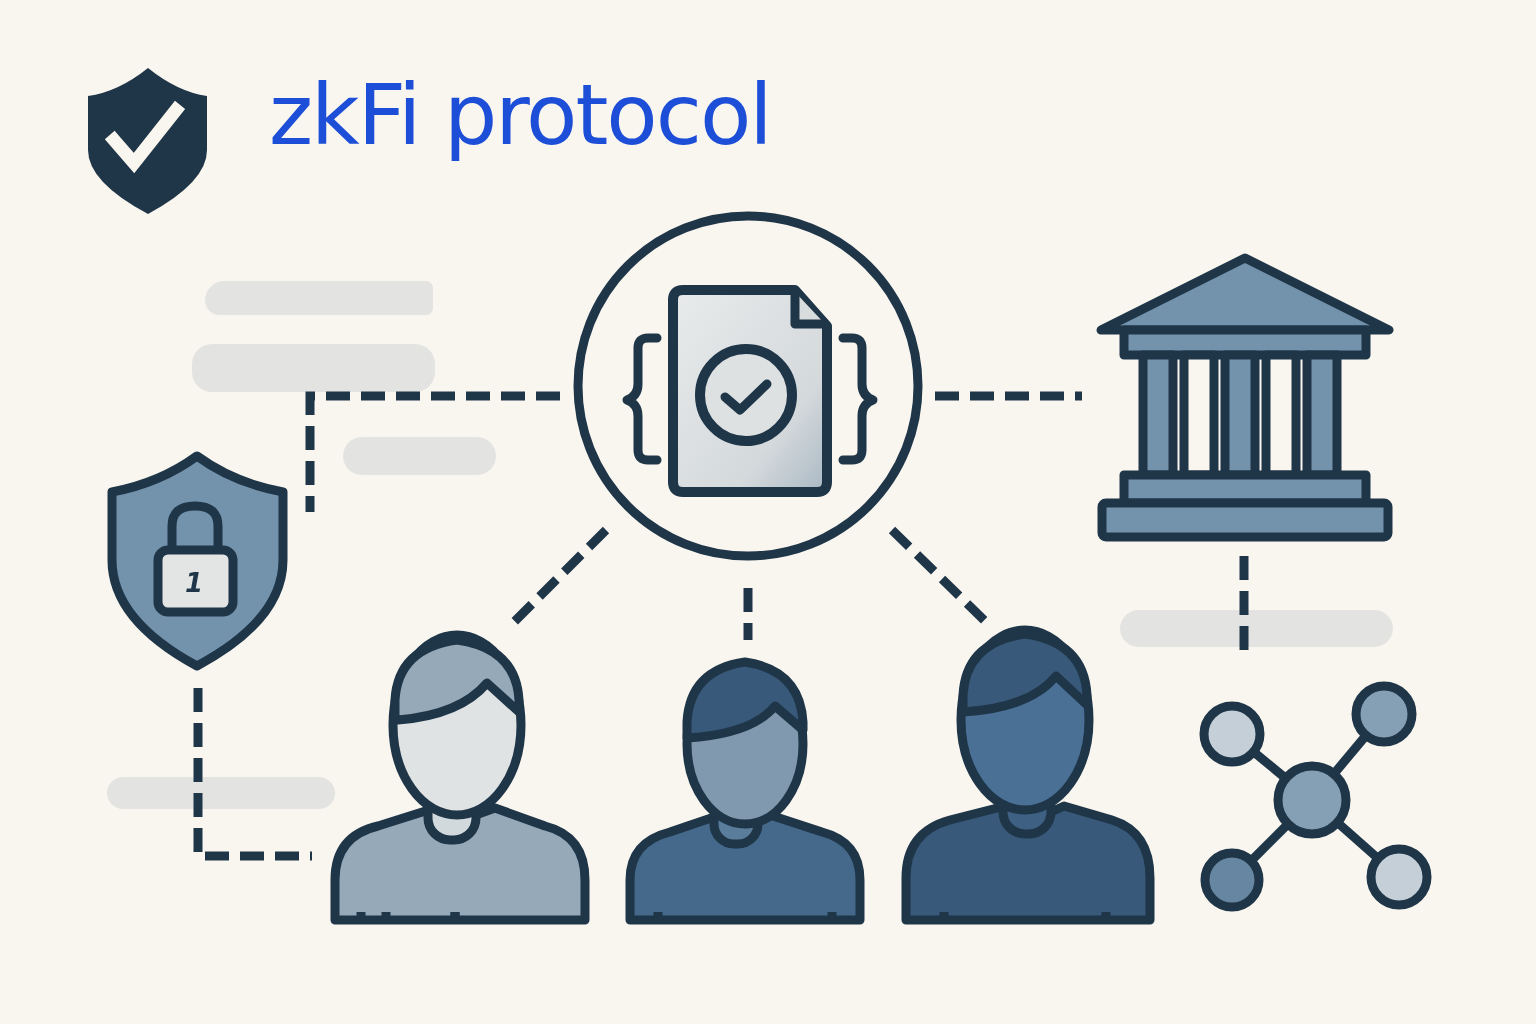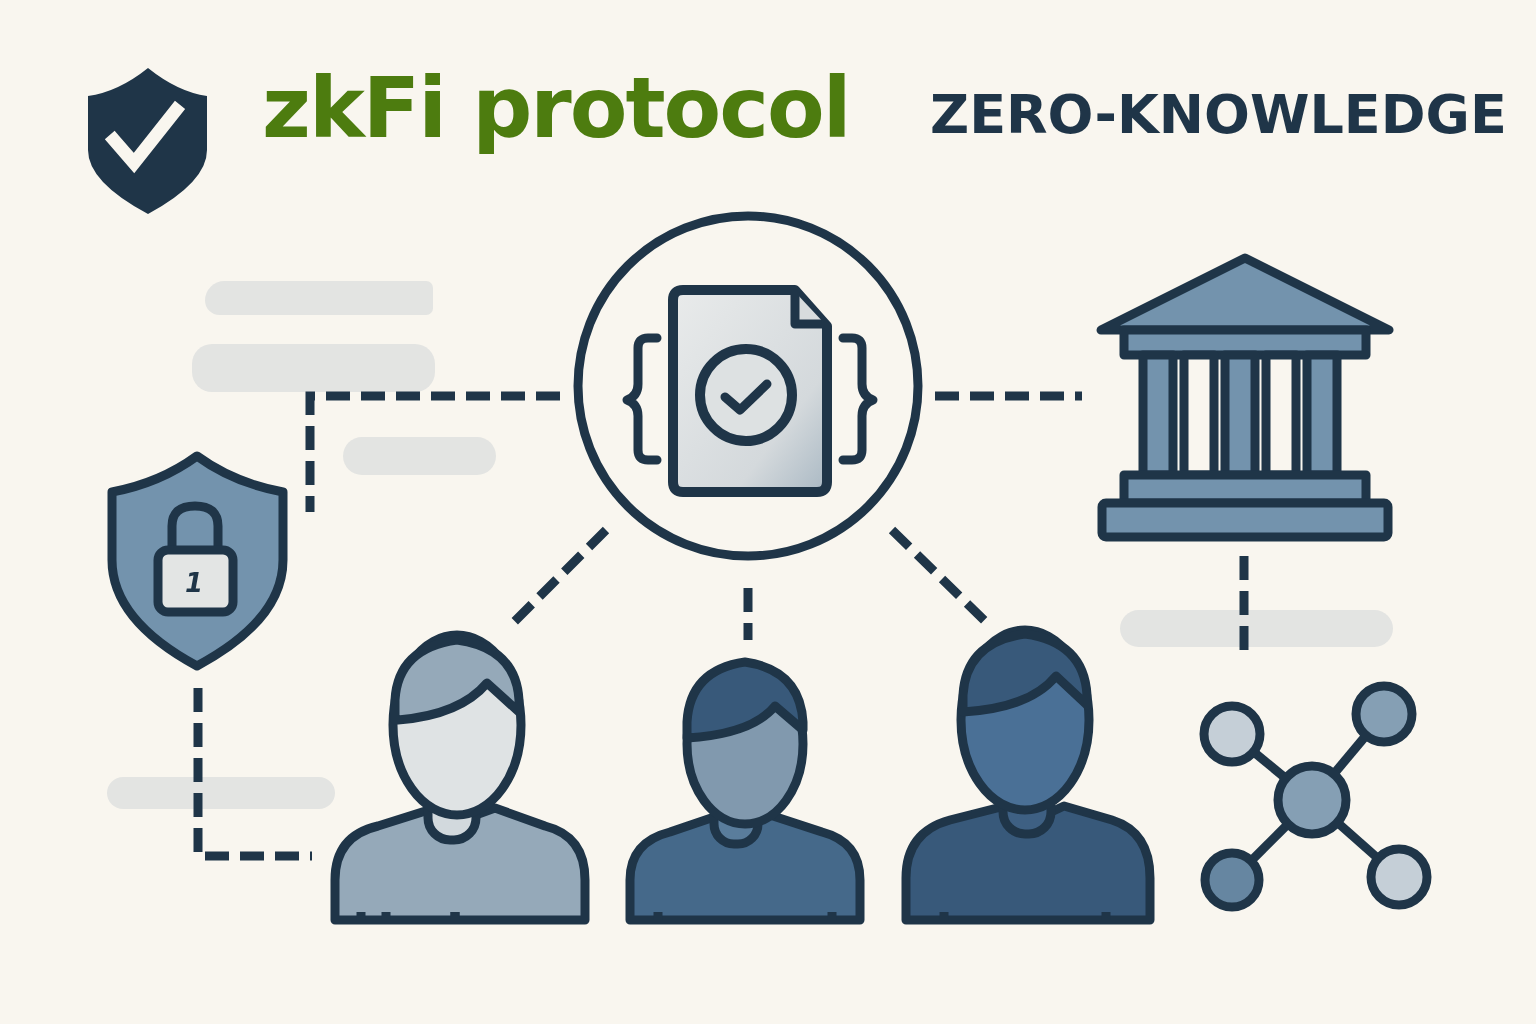--- a/index.html
+++ b/index.html
@@ -1,21 +1,21 @@
 <!DOCTYPE html>
 <html><head>
 <meta charset="utf-8">
 <style>
   html, body { margin: 0; padding: 0; }
   body { width: 1536px; height: 1024px; background: #f9f6ef; overflow: hidden; position: relative; }
   .canvas { position: absolute; left: 0; top: 0; width: 1536px; height: 1024px; }
   .title-text {
-    position: absolute; left: 258px; top: 62px; margin: 4px;
-    font-family: "DejaVu Sans", sans-serif; font-weight: bold;
-    font-size: 84px; letter-spacing: -2px; color: #4d7c0f; line-height: 1;
+    position: absolute; left: 258px; top: 62px; margin: 11px;
+    font-family: "DejaVu Sans", sans-serif; font-weight: normal;
+    font-size: 84px; letter-spacing: -2px; color: #1d4ed8; line-height: 1;
     white-space: nowrap;
   }
   .subtitle { position: absolute; left: 930px; top: 84px;
     font-family: "DejaVu Sans", sans-serif; font-weight: bold;
     font-size: 54px; color: #1f3548; line-height: 1.13; letter-spacing: 0px; }
   .subtitle div { white-space: nowrap; }
   .pill { position: absolute; background: #e3e4e2; border-radius: 20px; }
 </style>
 </head>
 <body>
@@ -115,14 +115,13 @@
     <rect x="1003" y="786" width="48" height="48" rx="22" fill="#3e6083"></rect>
     <ellipse cx="1025" cy="720" rx="64" ry="90" fill="#4a7096"></ellipse>
     <path d="M963 712 V695 Q966 642 1025 634 Q1084 642 1087 695 V705 L1056 676 Q1030 708 963 712 Z" fill="#38597a"></path>
     <line x1="944" y1="912" x2="944" y2="920"></line>
     <line x1="1106" y1="912" x2="1106" y2="920"></line>
   </g>
 </svg>
 
 <h1 class="title-text">zkFi protocol</h1>
 <div class="subtitle">
-  <div>ZERO-KNOWLEDGE</div>
 </div>
 
 </body></html>

